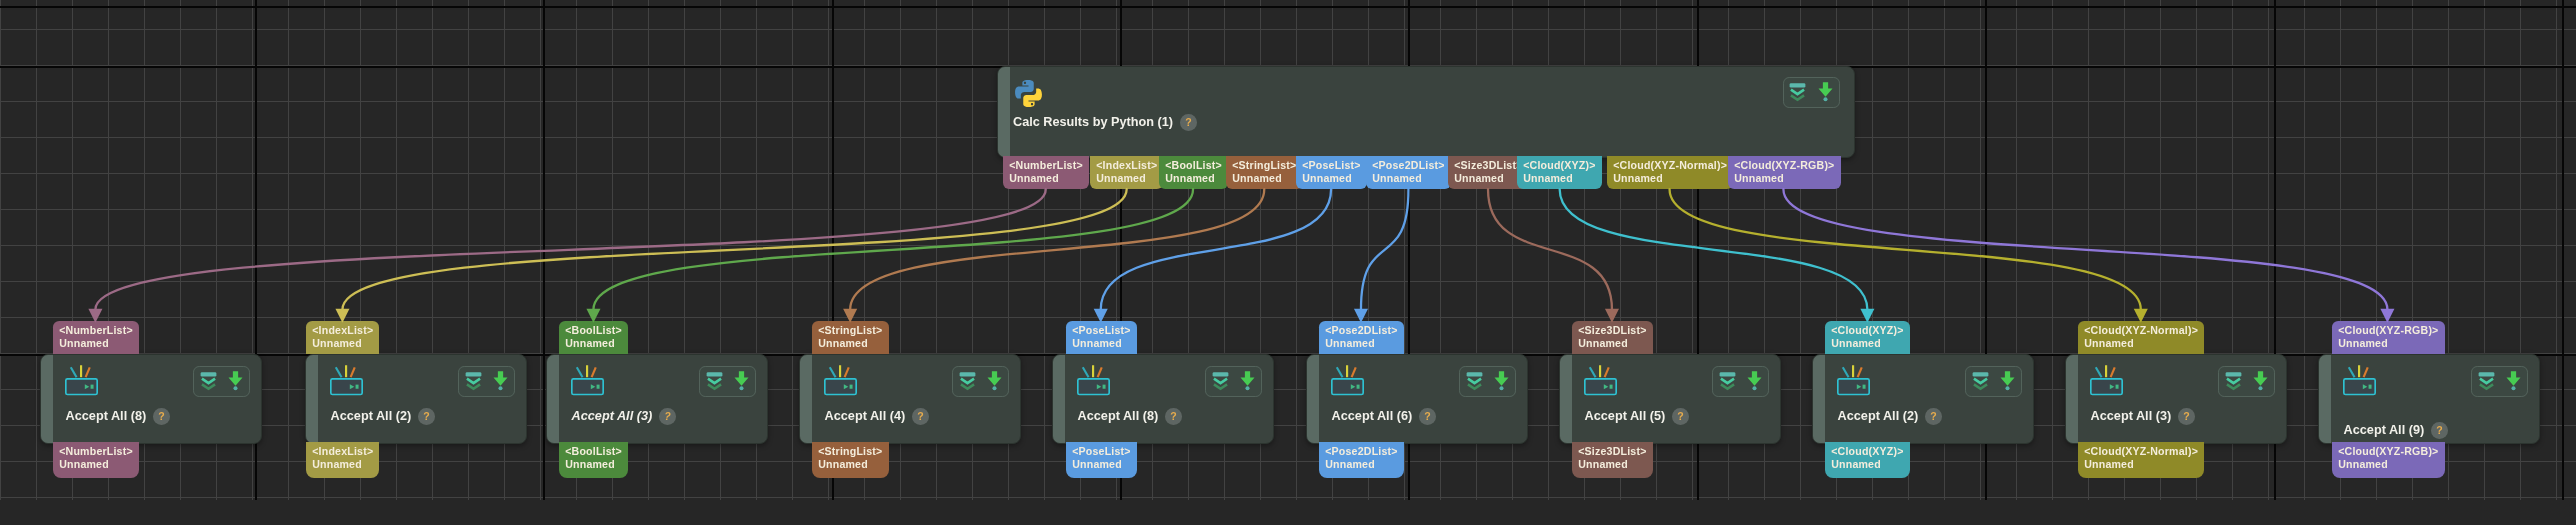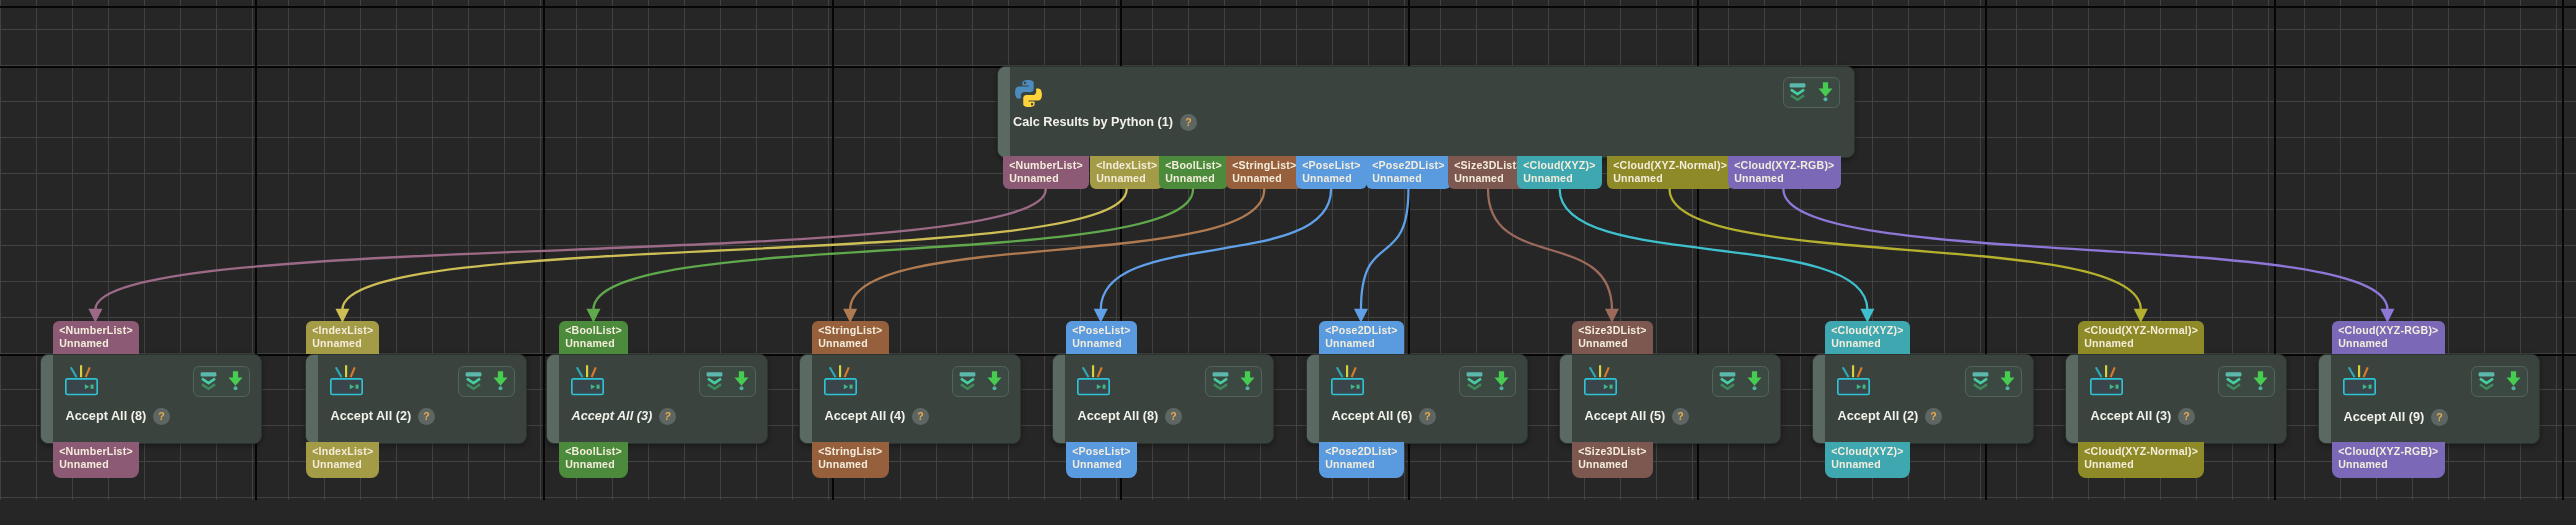--- a/index.html
+++ b/index.html
@@ -524,21 +524,21 @@
       <span style="position:absolute;left:21px;top:8.8px;">
         <svg width="39" height="33" viewBox="0 0 44 40">
           <path d="M9 4 L16 16" stroke="#2fa8b8" stroke-width="2.6"></path>
           <path d="M21.5 1.5 L21.5 16" stroke="#d9d23a" stroke-width="2.6"></path>
           <path d="M32 4 L27 16" stroke="#d97b2e" stroke-width="2.6"></path>
           <rect x="3" y="18" width="38" height="19" rx="2" fill="#39454b" stroke="#2ec2d2" stroke-width="2"></rect>
           <path d="M26 24.5 l5.5 3 -5.5 3 z" fill="#41b883"></path>
           <rect x="33" y="25" width="3.6" height="5" fill="#41b883"></rect>
         </svg>
       </span>
-      <div class="node-title" style="left:24.6px;top:54px;">
+      <div class="node-title" style="left:24.6px;top:67px;">
         <span>Accept All (9)</span>
         <span class="qbadge">?</span>
       </div>
       <div class="iblock" style="right:10.6px;top:11.4px;">
         <span>
           <svg width="21" height="22" viewBox="0 0 24 25">
             <rect x="3" y="3.5" width="18" height="5" rx="1.5" fill="#5bb8ac"></rect>
             <path d="M4.5 11 L12 16 L19.5 11" stroke="#47cba0" stroke-width="3" fill="none"></path>
             <path d="M4.5 17.5 L12 22.5 L19.5 17.5" stroke="#3e8a5c" stroke-width="3" fill="none"></path>
           </svg>

